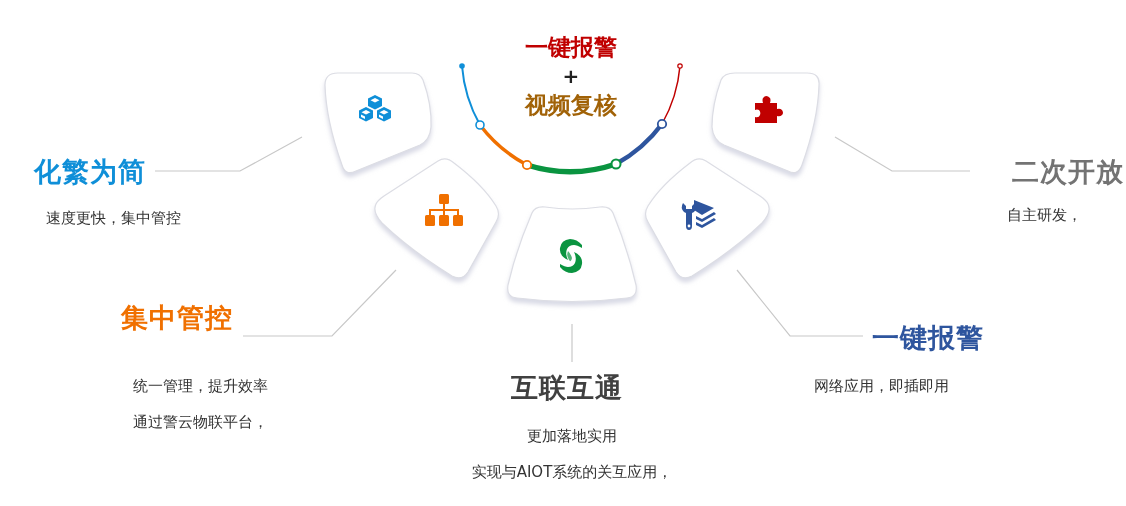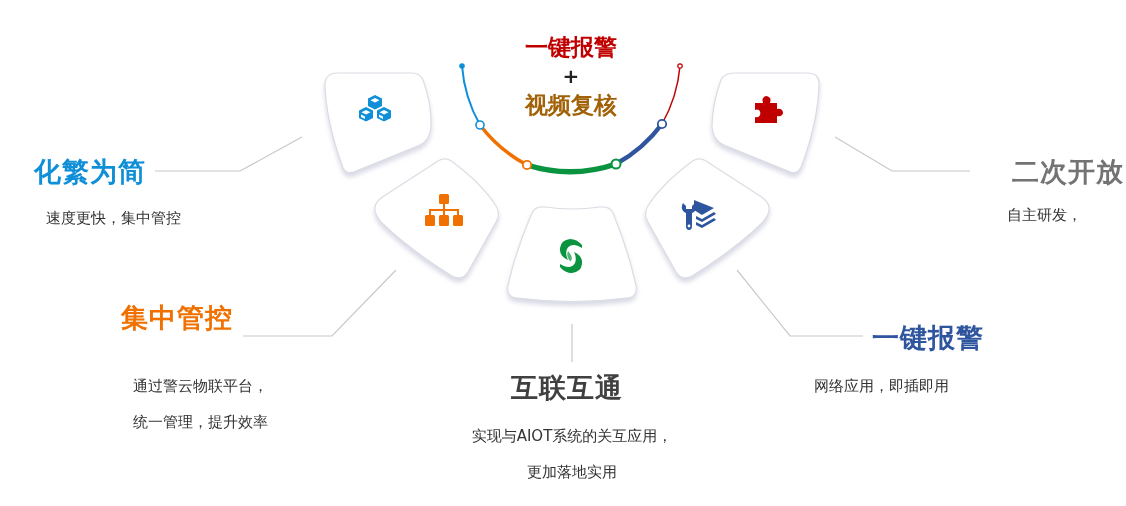--- a/index.html
+++ b/index.html
@@ -108,25 +108,25 @@
 <div class="title" style="left:34px; top:158px; color:#0f8fd8;">化繁为简</div>
 <div class="title" style="left:121px; top:304px; color:#f07000;">集中管控</div>
 <div class="title" style="left:511px; top:374px; color:#404040;">互联互通</div>
 <div class="title" style="left:872px; top:324px; color:#2e559e;">一键报警</div>
 <div class="title" style="left:1012px; top:158px; color:#737373;">二次开放</div>
 
 <div class="desc" style="left:46px; top:200px;">
   <div>速度更快，集中管控</div>
 </div>
 <div class="desc" style="left:133px; top:368px;">
+  <div>统一管理，提升效率</div>
   <div>通过警云物联平台，</div>
-  <div>统一管理，提升效率</div>
 </div>
 <div class="desc center" style="left:432px; top:418px; width:280px;">
+  <div>更加落地实用</div>
   <div>实现与AIOT系统的关互应用，</div>
-  <div>更加落地实用</div>
 </div>
 <div class="desc center" style="left:800px; top:368px; width:190px; text-align:left; padding-left:14px;">
   <div>网络应用，即插即用</div>
 </div>
 <div class="desc right" style="left:840px; top:197px; width:244px;">
   <div style="padding-right:2px;">自主研发，</div>
 </div>
 
 </body></html>

